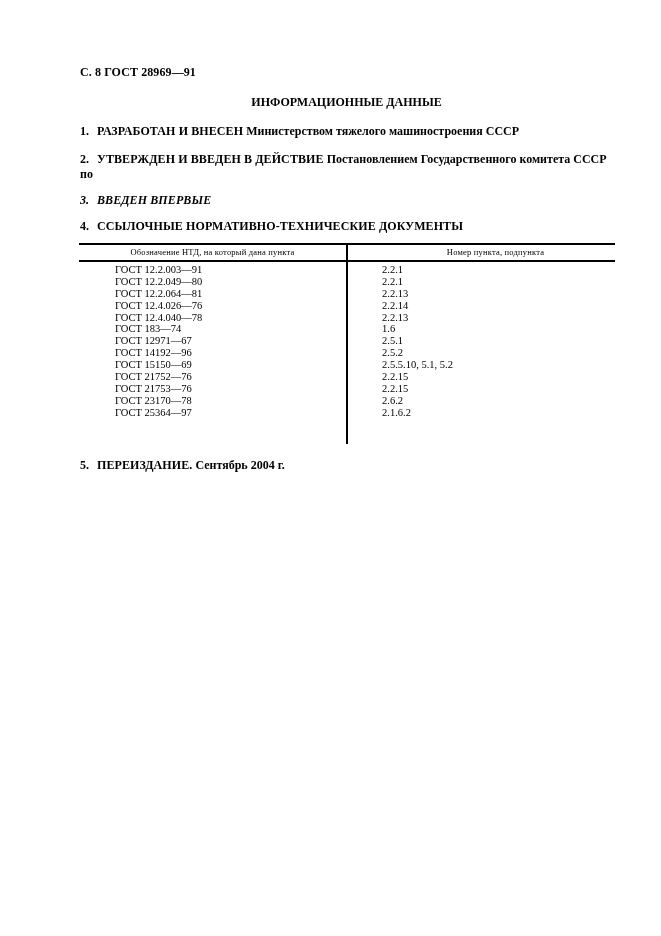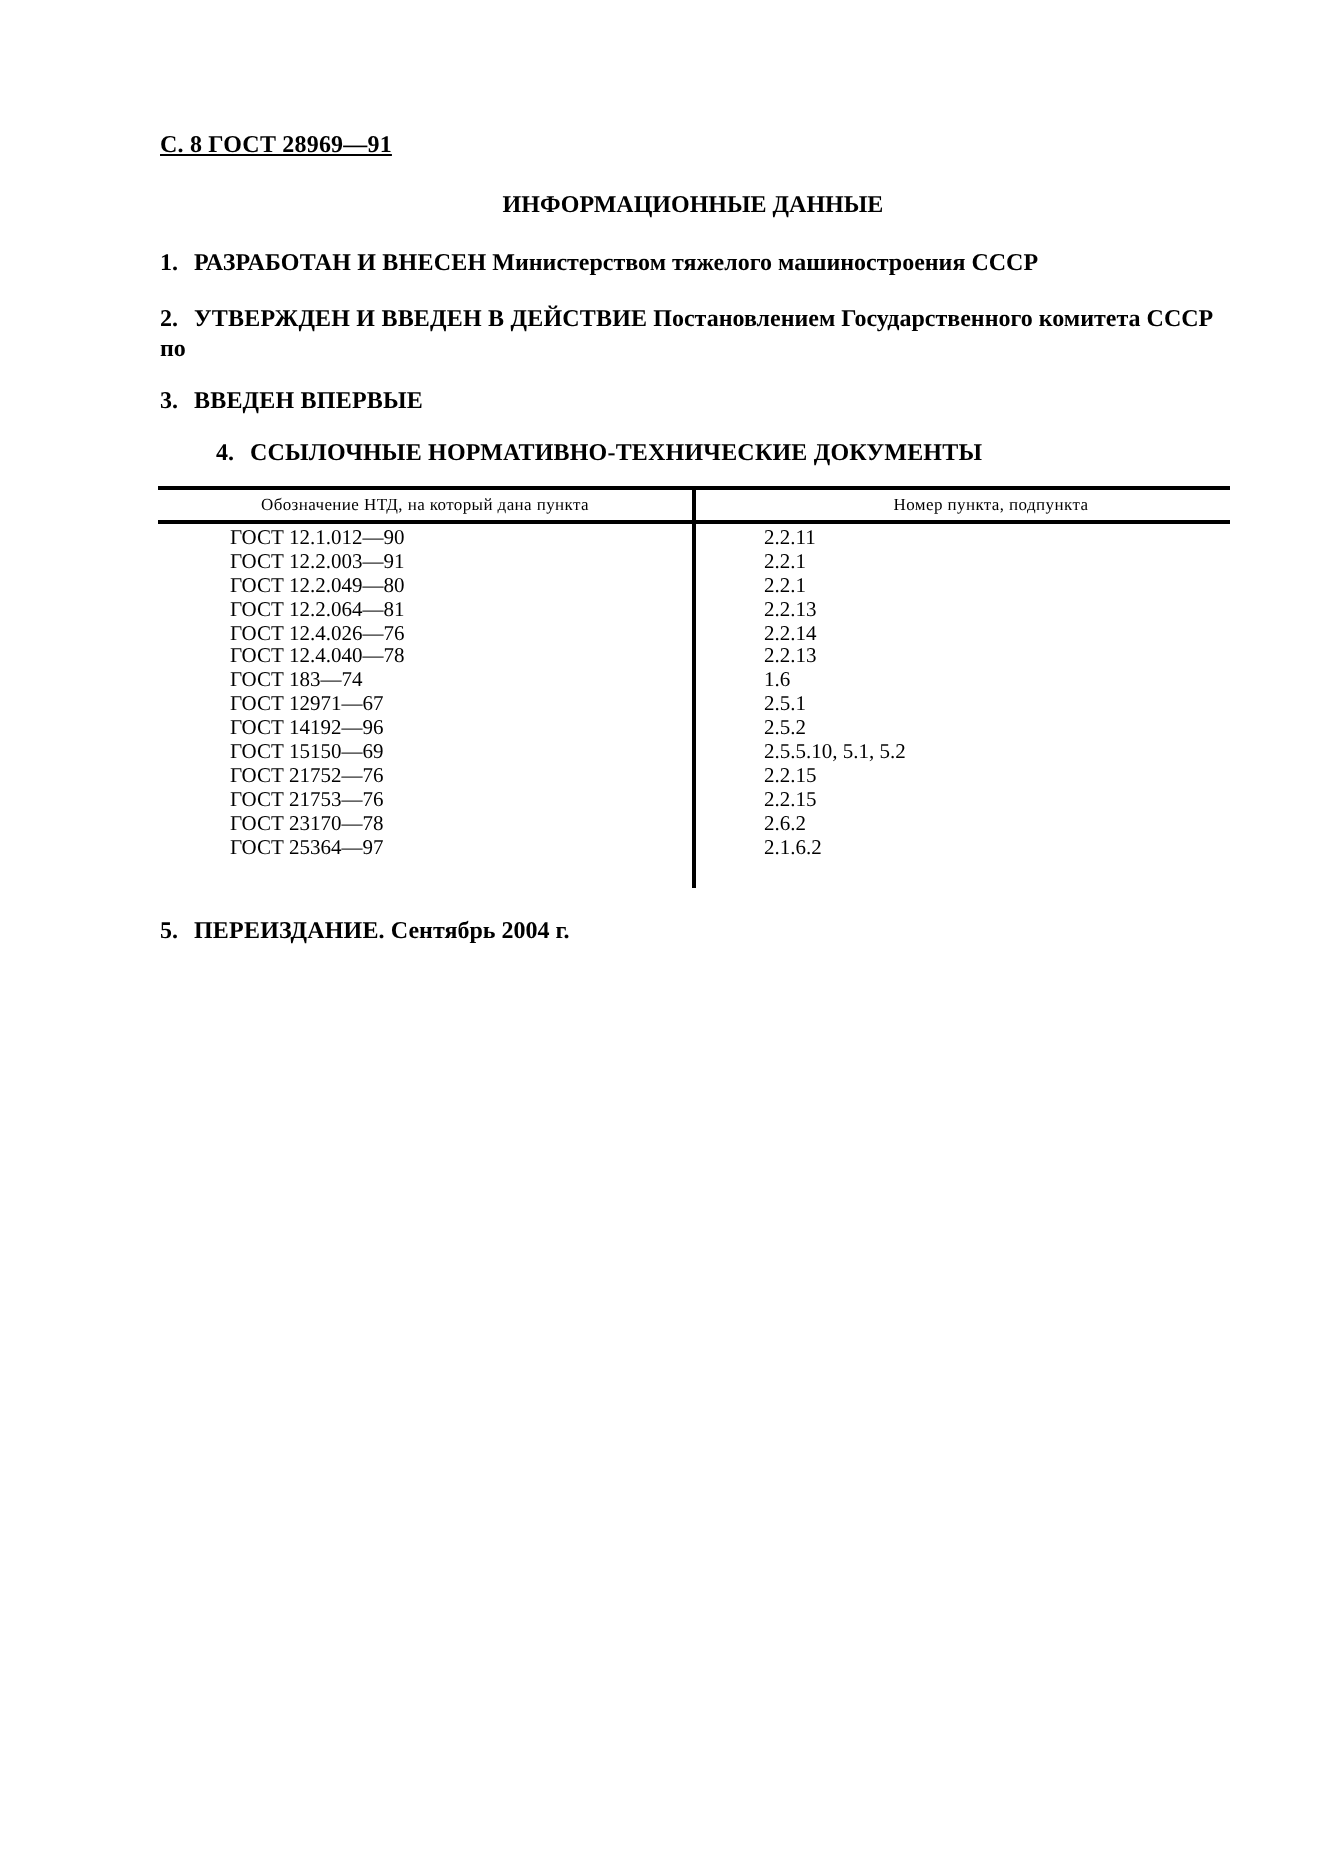--- a/index.html
+++ b/index.html
@@ -15,21 +15,20 @@
       font-family: "Liberation Serif", "DejaVu Serif", serif;
       color: #000000;
     }
     .page-header {
       position: absolute;
       left: 80px;
       top: 65px;
       font-size: 12px;
       font-weight: bold;
       letter-spacing: 0.1px;
-      text-decoration: underline;
     }
     .section-title {
       position: absolute;
       left: 0;
       width: 693px;
       top: 95px;
       text-align: center;
       font-size: 12px;
       font-weight: bold;
     }
@@ -50,22 +49,22 @@
     }
     .item .txt {
       font-weight: bold;
     }
     .item .cont {
       padding-left: 14px;
       display: block;
     }
     #item1 { top: 124px; }
     #item2 { top: 152px; }
-    #item3 { top: 193px; }
-    #item4 { top: 219px; margin-left: 28px; }
+    #item3 { top: 193px; font-style: italic; }
+    #item4 { top: 219px; }
     #item5 { top: 458px; }
 
     .ref-table {
       position: absolute;
       left: 79px;
       top: 243px;
       width: 536px;
       height: 201px;
     }
     .ref-table .top-rule {
@@ -146,24 +145,20 @@
 </div>
 
 <div class="ref-table">
   <div class="top-rule"></div>
   <div class="head-rule"></div>
   <div class="vdiv"></div>
   <div class="th c1">Обозначение НТД, на который дана пункта</div>
   <div class="th c2">Номер пункта, подпункта</div>
   <div class="rows">
     <div class="row">
-      <span class="doc">ГОСТ 12.1.012—90</span>
-      <span class="clause">2.2.11</span>
-    </div>
-    <div class="row">
       <span class="doc">ГОСТ 12.2.003—91</span>
       <span class="clause">2.2.1</span>
     </div>
     <div class="row">
       <span class="doc">ГОСТ 12.2.049—80</span>
       <span class="clause">2.2.1</span>
     </div>
     <div class="row">
       <span class="doc">ГОСТ 12.2.064—81</span>
       <span class="clause">2.2.13</span>

